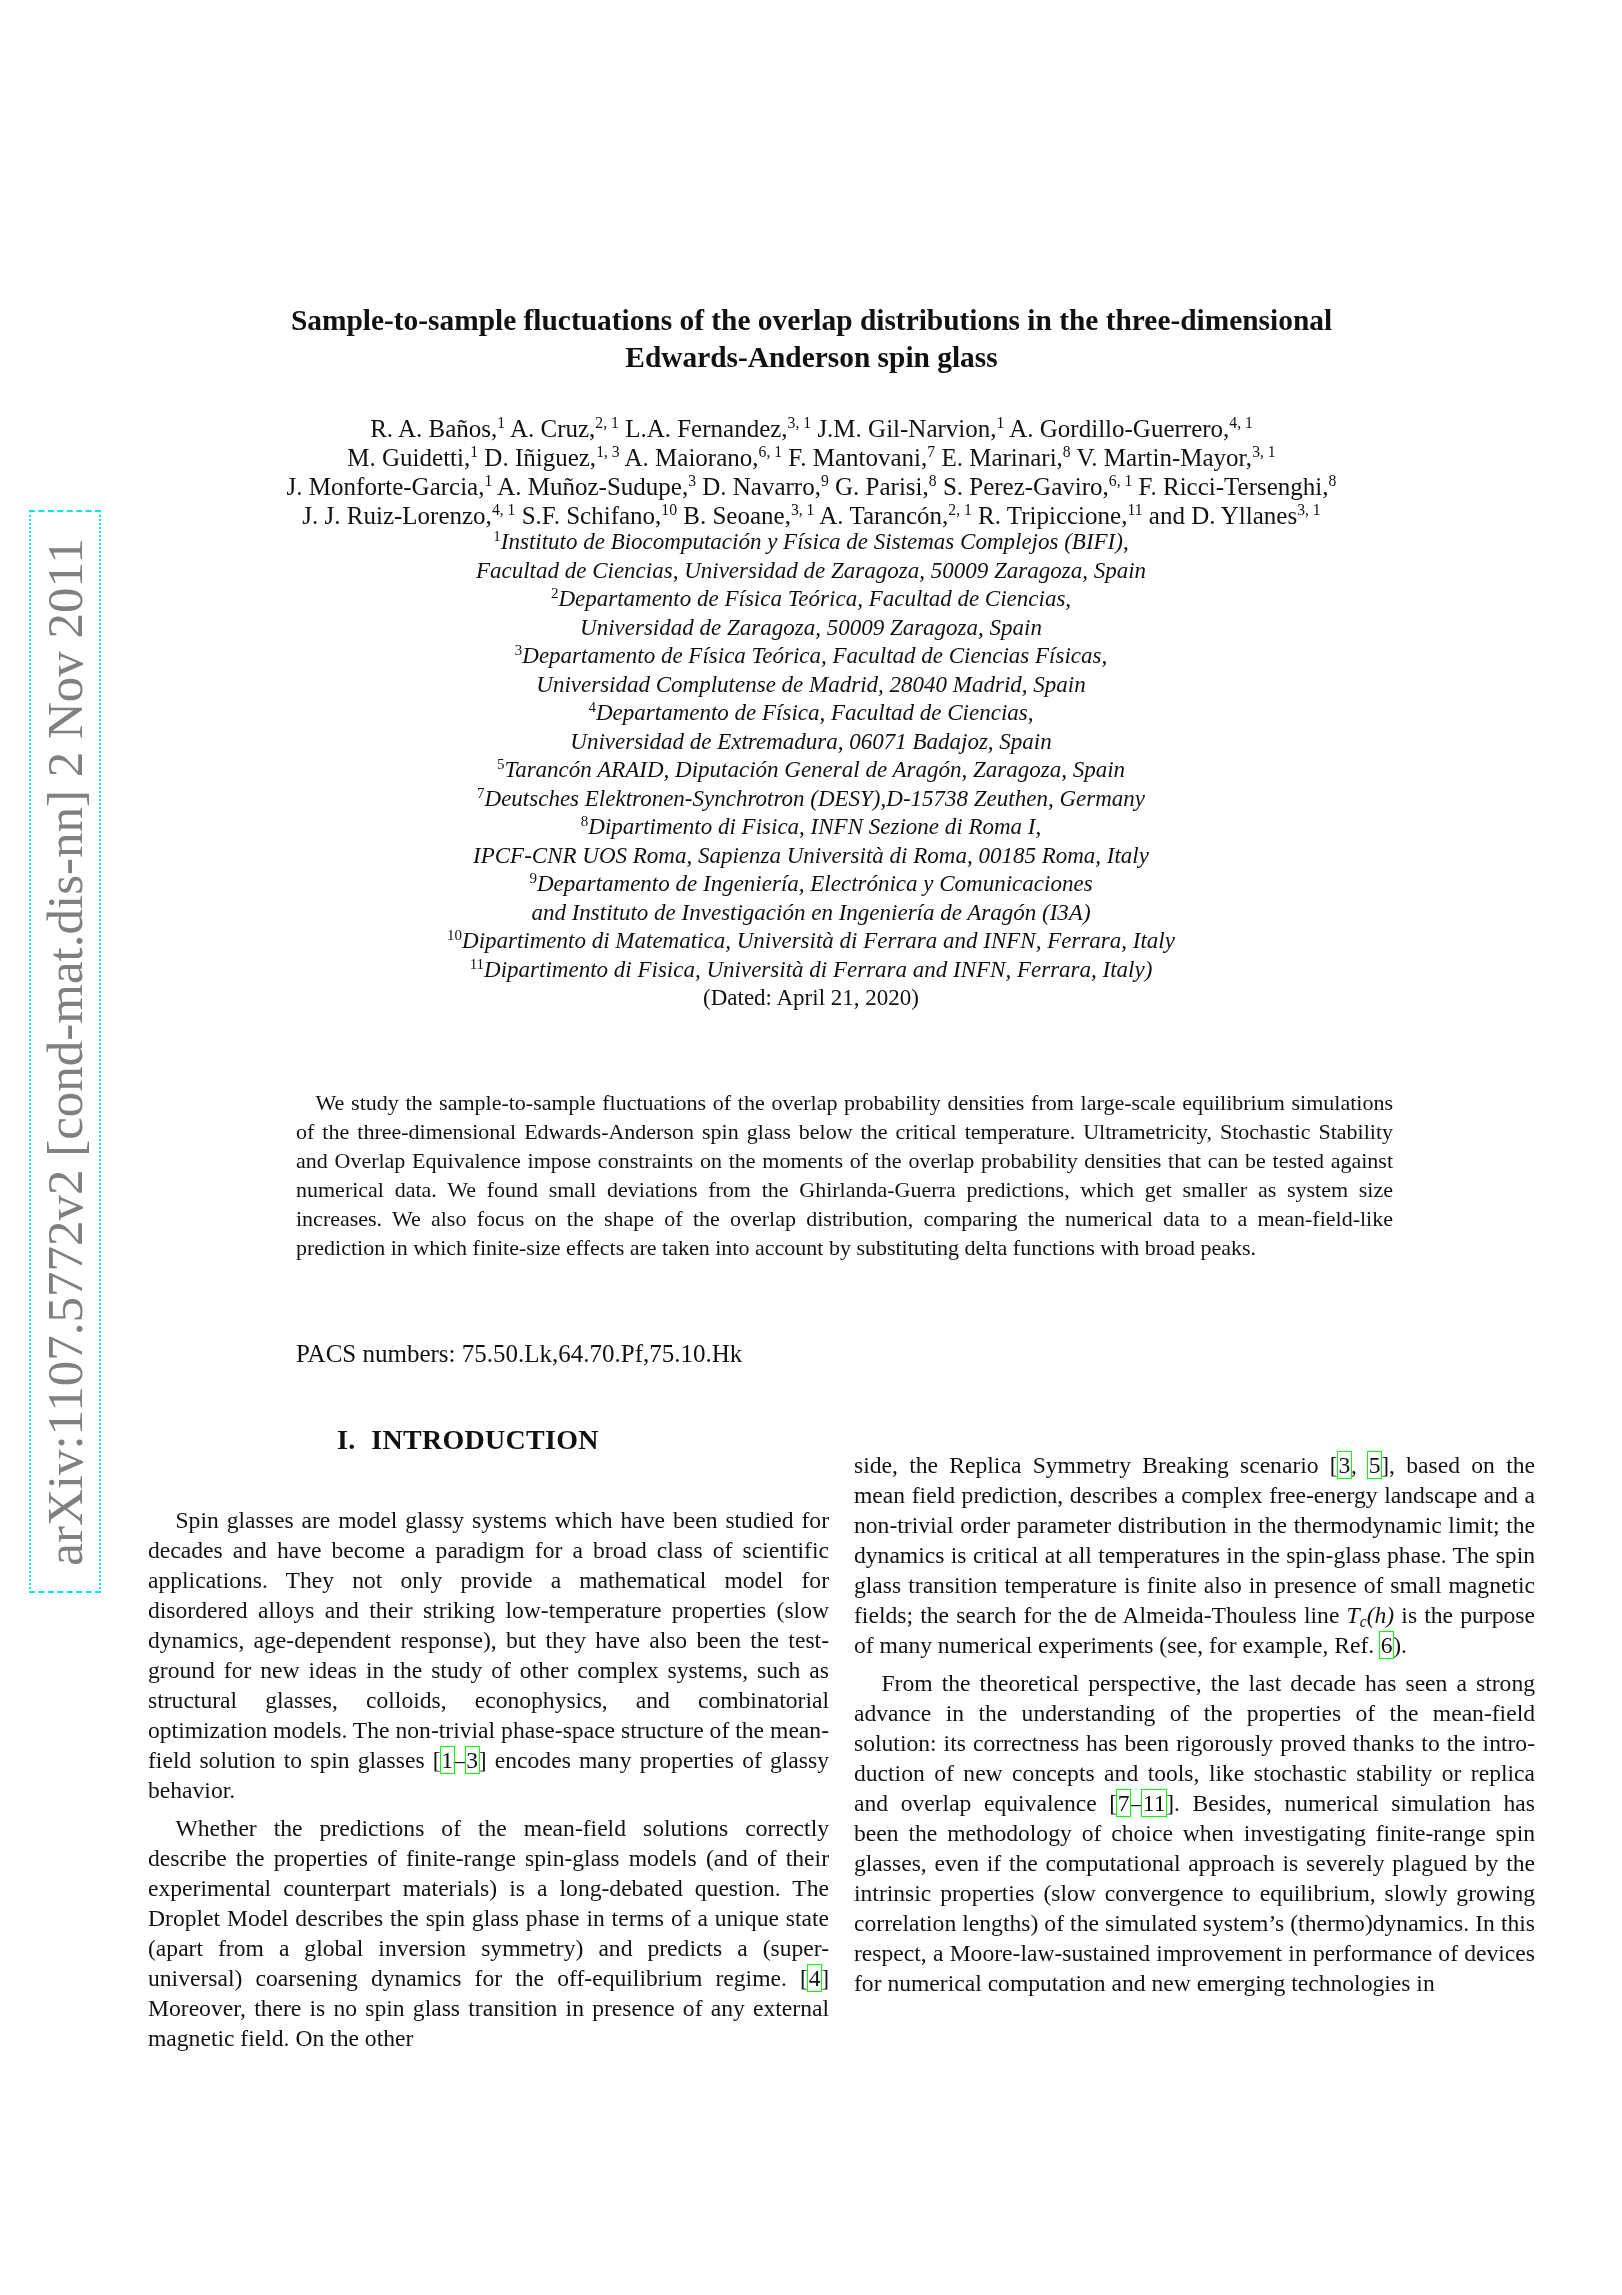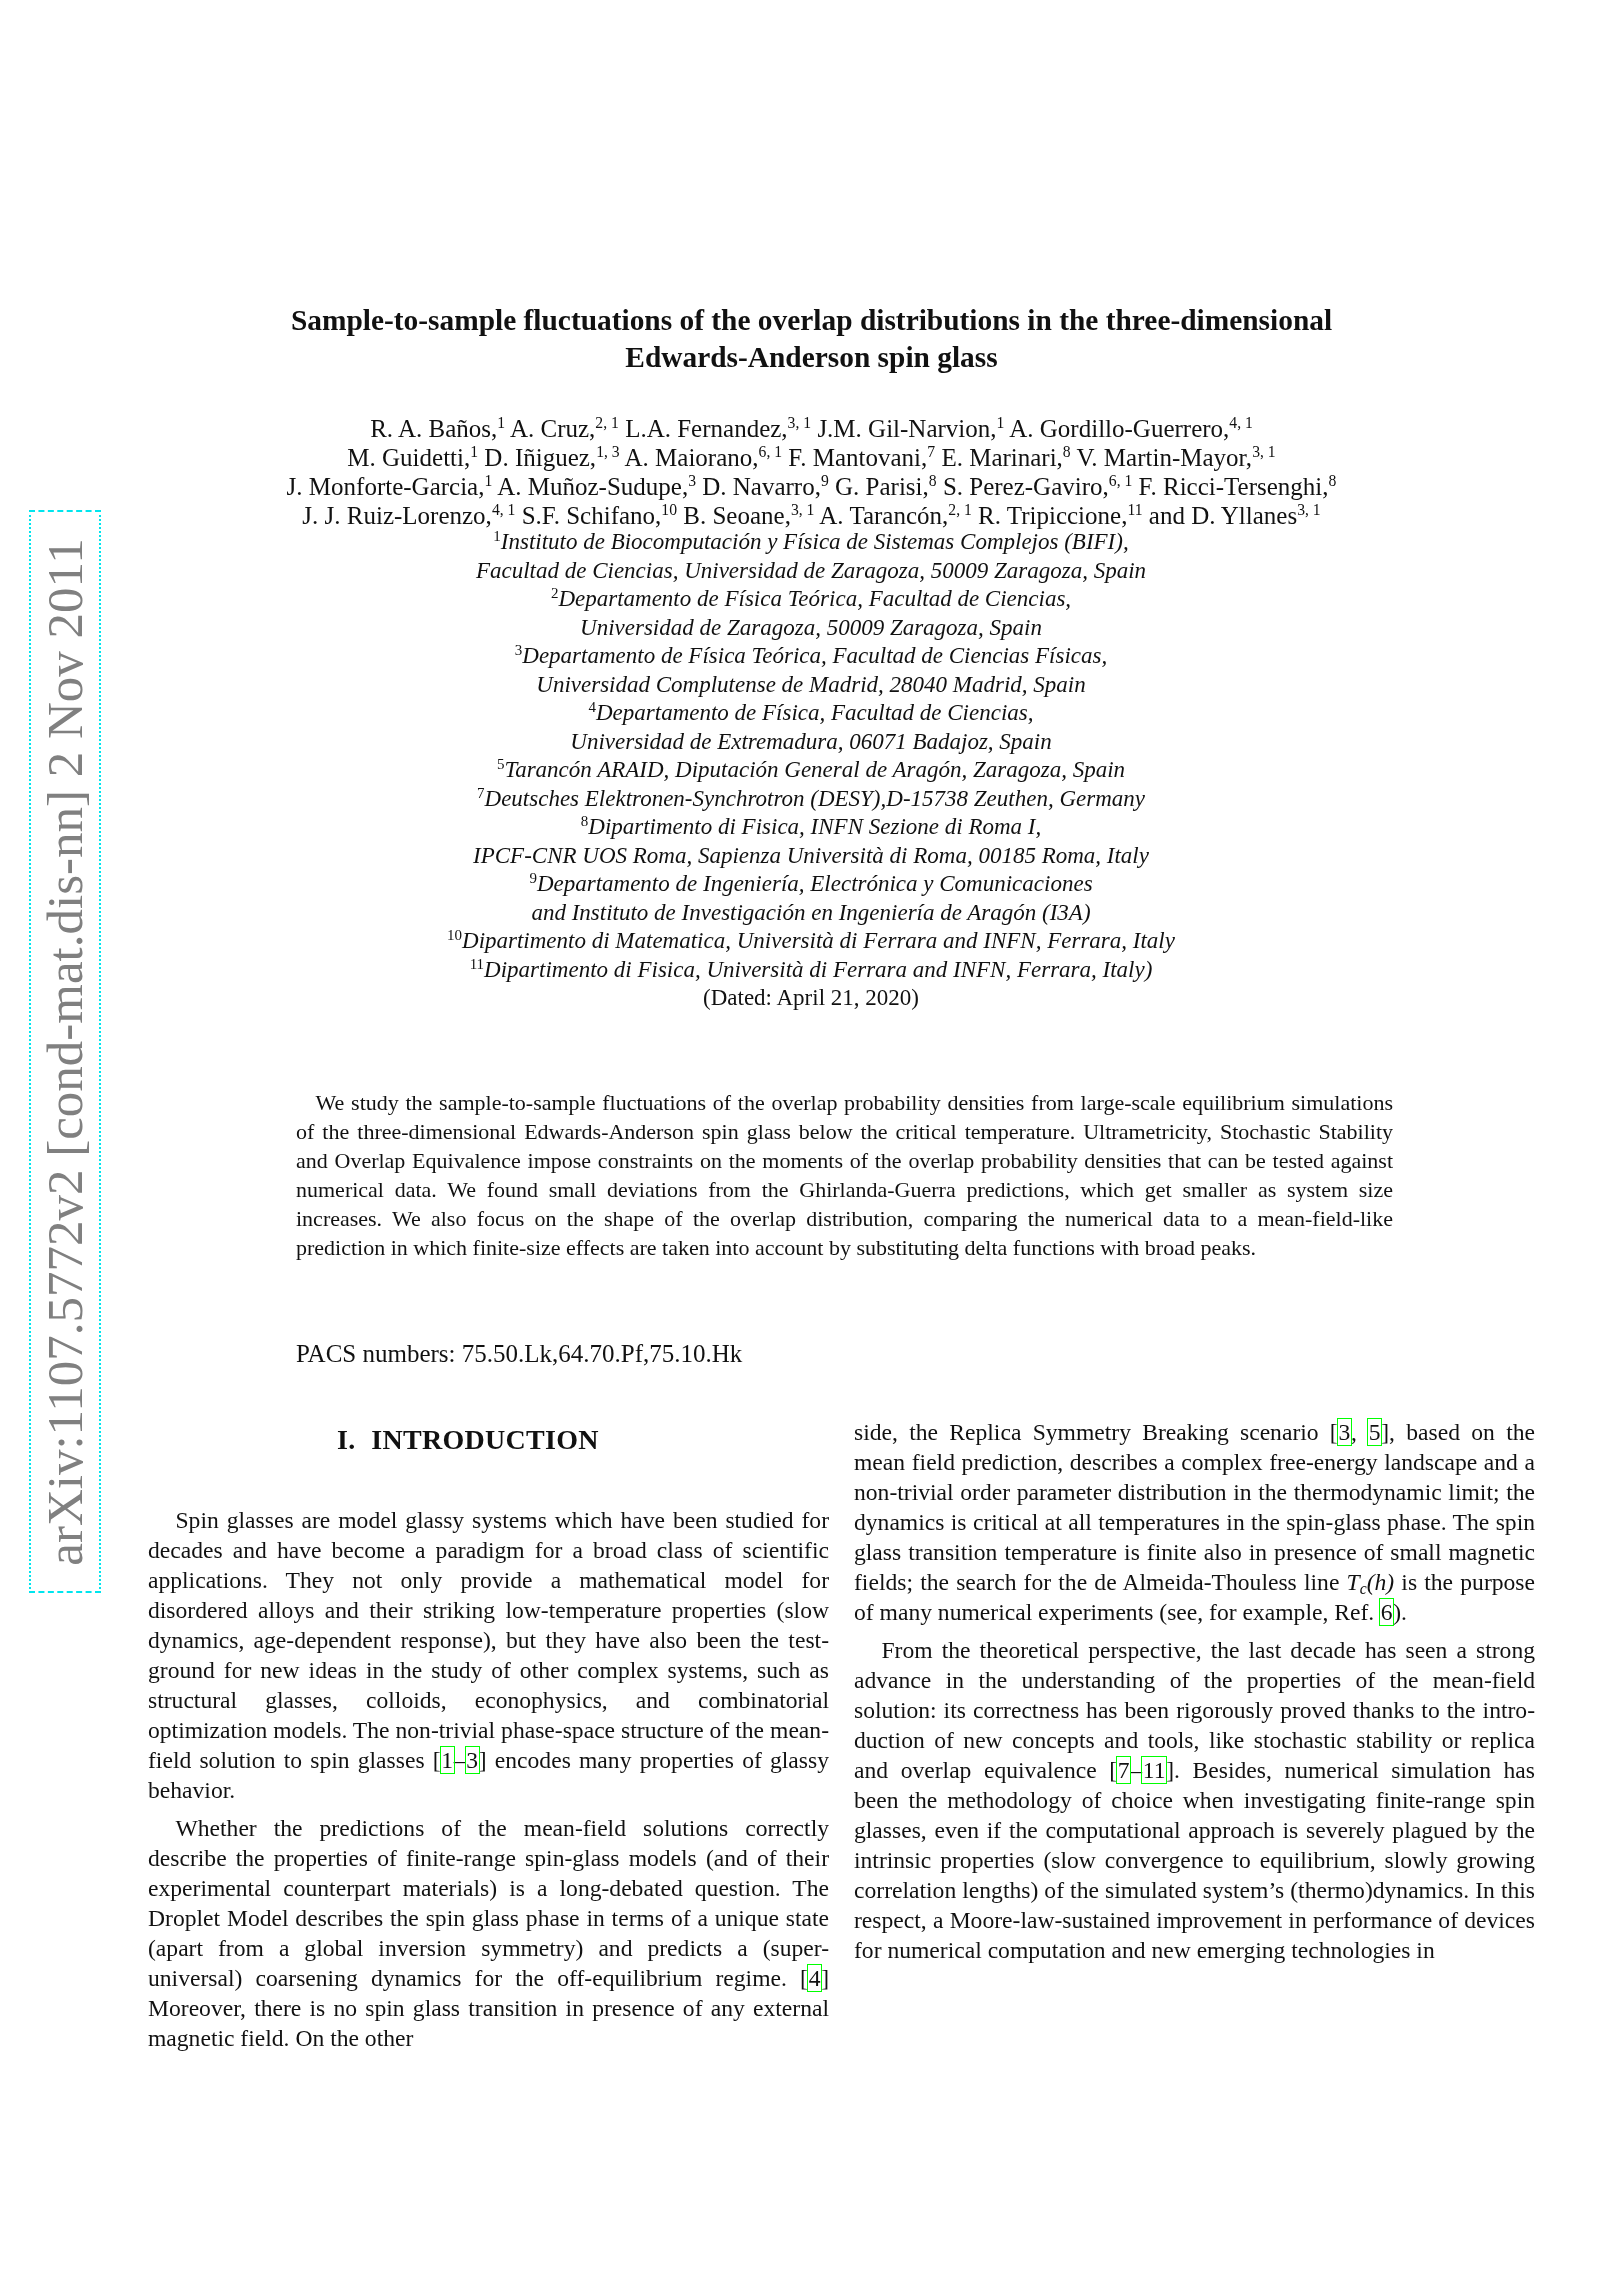--- a/index.html
+++ b/index.html
@@ -34,21 +34,21 @@
   .section-head {
     position: absolute; left: 337px; top: 1424px; font-size: 28px;
     font-weight: bold; letter-spacing: 0.3px;
   }
   .section-head .num { margin-right: 15.7px; }
   .col {
     position: absolute; width: 681px; font-size: 23.6px; line-height: 30px;
     text-align: justify; hyphens: manual;
   }
   .col p { margin: 0 0 7.9px 0; text-indent: 27.5px; }
-  .col p.cont { text-indent: 0; }
+  .col p.cont { text-indent: 0; margin-top: 33px; }
   .col-left { left: 148px; top: 1505px; }
   .col-right { left: 854px; top: 1417px; }
   .cite {
     outline: 1.3px solid #00ff00; outline-offset: -0.7px; color: #111;
     text-decoration: none; cursor: pointer; padding: 0 0.7px;
   }
   .arxiv-stamp {
     position: absolute; left: 29px; top: 510px; width: 72px; height: 1083px;
     border-left: 2.6px dotted #00e5ee; border-right: 2.6px dotted #00e5ee;
     border-top: 2.6px dashed #00e5ee; border-bottom: 2.6px dashed #00e5ee;

